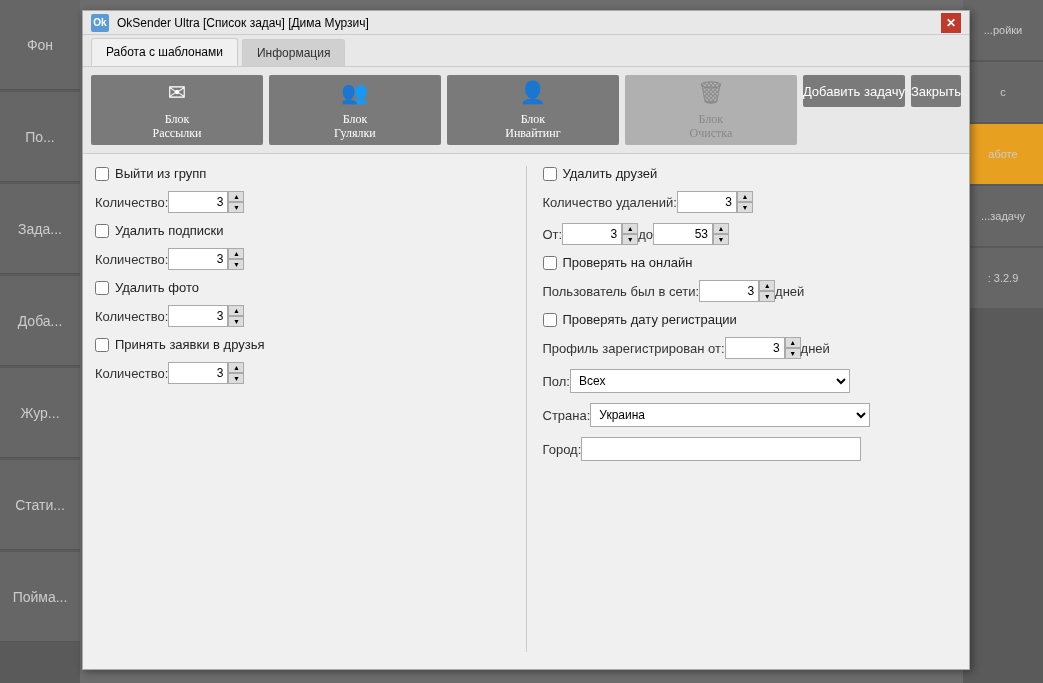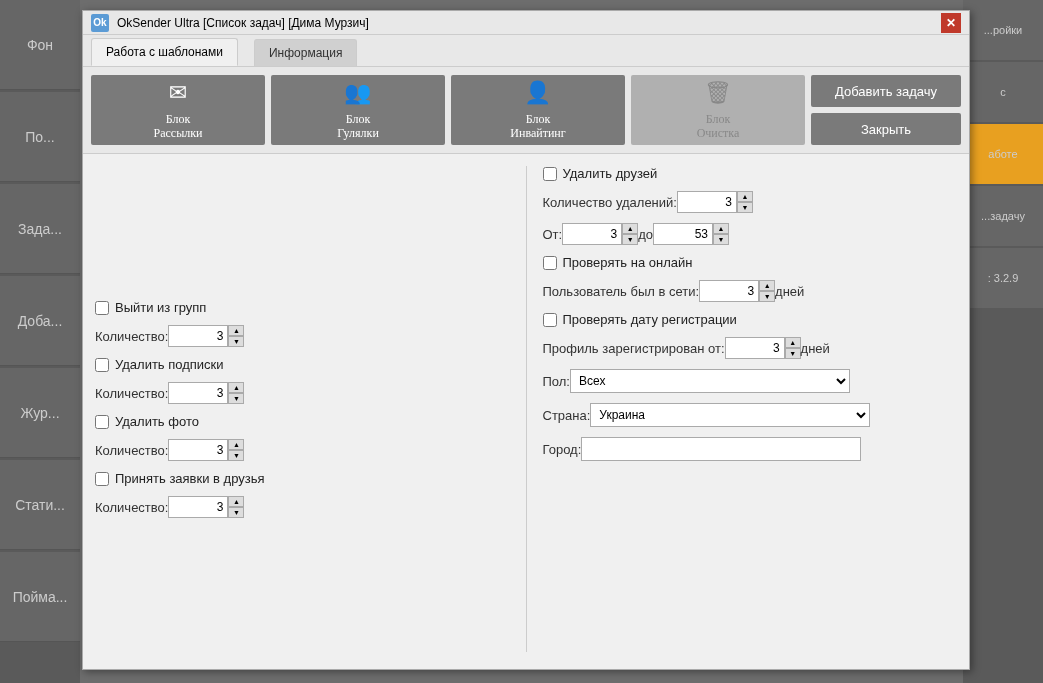--- a/index.html
+++ b/index.html
@@ -126,21 +126,21 @@
     }
 
     
     .tab-bar {
       height: 32px;
       background: #e8e8e8;
       border-bottom: 1px solid #ccc;
       display: flex;
       align-items: flex-end;
       padding: 0 8px;
-      gap: 16px;
+      gap: 4px;
     }
 
     .tab {
       padding: 6px 14px;
       font-size: 12px;
       cursor: pointer;
       border: 1px solid #ccc;
       border-bottom: none;
       background: #d0d0d0;
       color: #333;
@@ -190,21 +190,21 @@
 
     .block-btn .btn-label {
       font-size: 12px;
       text-align: center;
       line-height: 1.2;
       font-family: Liberation Serif, serif;
     }
 
     .action-buttons {
       display: flex;
-      flex-direction: column;
+      flex-direction: row;
       gap: 6px;
       min-width: 150px;
     }
 
     .action-btn {
       height: 32px;
       background: #7a7a7a;
       border: none;
       cursor: pointer;
       color: white;
@@ -220,21 +220,20 @@
       height: calc(100% - 148px);
       overflow: auto;
       background: #f0f0f0;
     }
 
     .left-panel {
       flex: 1;
       display: flex;
       flex-direction: column;
       gap: 10px;
-      justify-content: center;
     }
 
     .right-panel {
       flex: 1;
       display: flex;
       flex-direction: column;
       gap: 10px;
     }
 
     .field-row {

